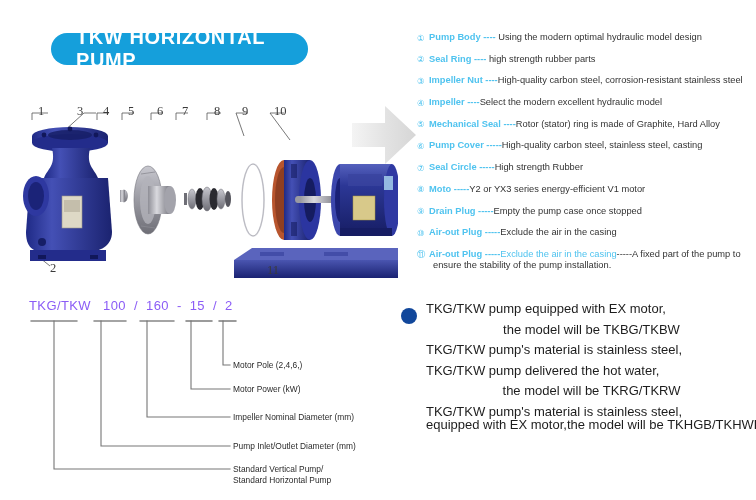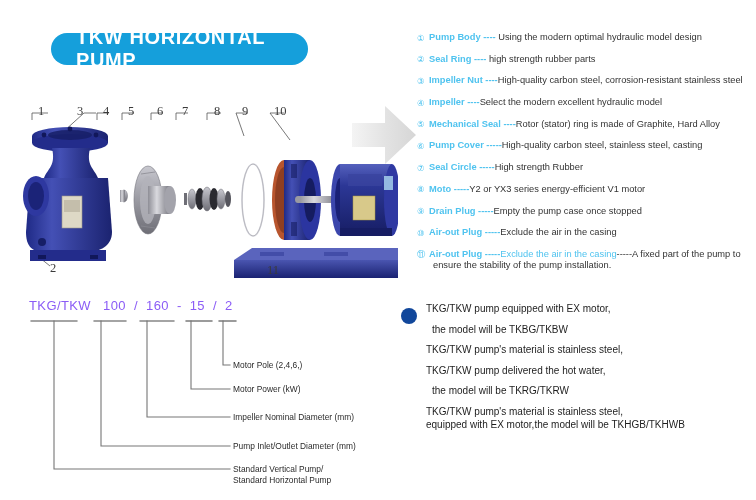--- a/index.html
+++ b/index.html
@@ -67,24 +67,24 @@
   }
 
   
   #notes{position:absolute;left:401px;top:303px;width:350px;}
   #notes-bullet{
     position:absolute;left:0px;top:5px;width:16px;height:16px;
     border-radius:50%;background:#11479b;
   }
   #notes-list{margin-left:25px;}
   .note-line{
-    font-size:10px;line-height:11px;color:#1d1d1d;margin-bottom:9.5px;
+    font-size:13px;line-height:11px;color:#1d1d1d;margin-bottom:9.5px;
     white-space:pre;
   }
-  .note-line.indent{padding-left:6px;}
+  .note-line.indent{padding-left:6px;text-align:center;}
   .note-line.tight{margin-bottom:2.5px;}
   .note-line b{font-weight:normal;}
 </style>
 </head>
 <body>
 
 <div class="page">
 
   <div id="title-banner">
     <span class="txt">TKW HORIZONTAL PUMP</span>

